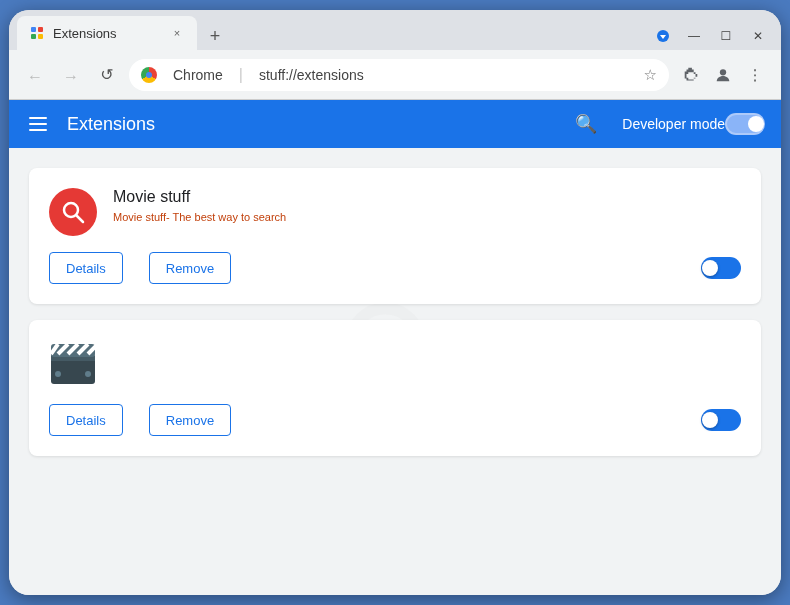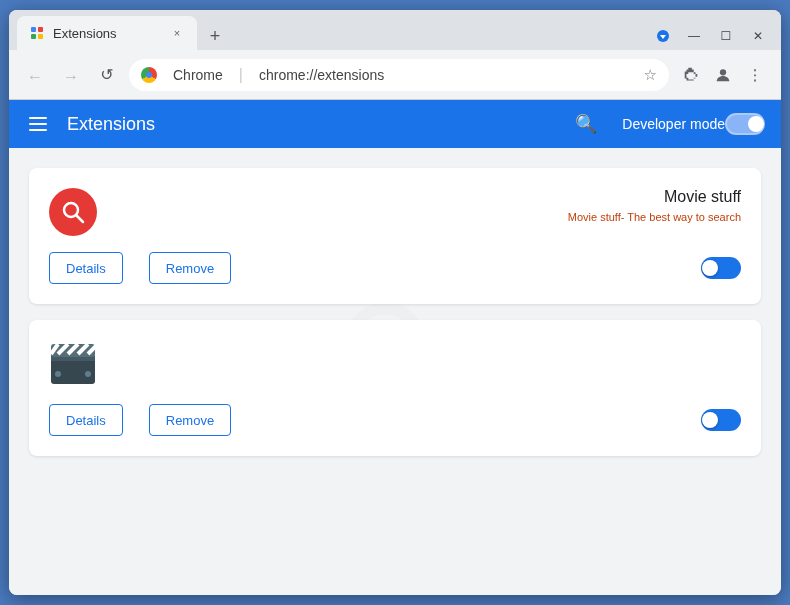--- a/index.html
+++ b/index.html
@@ -9,21 +9,21 @@
       justify-content: center;
       align-items: center;
       width: 790px;
       height: 605px;
       font-family: 'Segoe UI', Arial, sans-serif;
     }
     .browser-window {
       width: 772px;
       height: 585px;
       background: #dee1e6;
-      border-radius: 8px;
+      border-radius: 20px;
       box-shadow: 0 4px 20px rgba(0,0,0,0.4);
       display: flex;
       flex-direction: column;
       overflow: hidden;
     }
     
     .title-bar {
       background: #dee1e6;
       height: 40px;
       display: flex;
@@ -304,21 +304,21 @@
       width: 48px;
       height: 48px;
       background: #e53935;
       border-radius: 50%;
       display: flex;
       align-items: center;
       justify-content: center;
       font-size: 22px;
       color: #fff;
     }
-    .ext-info { flex: 1; text-align: right; }
+    .ext-info { flex: 1; }
     .ext-name {
       font-size: 16px;
       font-weight: 500;
       color: #202124;
       margin-bottom: 4px;
     }
     .ext-desc {
       font-size: 11px;
       color: #c2410c;
       line-height: 1.4;
@@ -401,21 +401,21 @@
     <button class="nav-btn disabled">→</button>
     <button class="nav-btn">↺</button>
 
     <div class="url-bar">
 
       <div style="width:16px;height:16px;border-radius:50%;background:conic-gradient(#ea4335 0deg 120deg, #fbbc04 120deg 240deg, #34a853 240deg 360deg);display:flex;align-items:center;justify-content:center;">
         <div style="width:6px;height:6px;border-radius:50%;background:#4285f4;"></div>
       </div>
       <span class="url-text">Chrome</span>
       <span class="url-divider">|</span>
-      <span class="url-text">chrome://extensions</span>
+      <span class="url-text">stuff://extensions</span>
       <div class="url-right-icons">
         <span style="font-size:15px;color:#777;cursor:pointer;">☆</span>
       </div>
     </div>
 
     <div class="address-bar-icons">
       <div class="addr-icon-btn">
 
         <svg width="18" height="18" viewBox="0 0 20 20" fill="#5f6368">
           <path d="M13 7V4h-2V2H7v2H5v2H3v8h2v2h8v-2h2v-2h2V9h-2V7h-2zm0 2h2v4h-2v2H7v-2H5V9H7V7h6v2z"></path>

